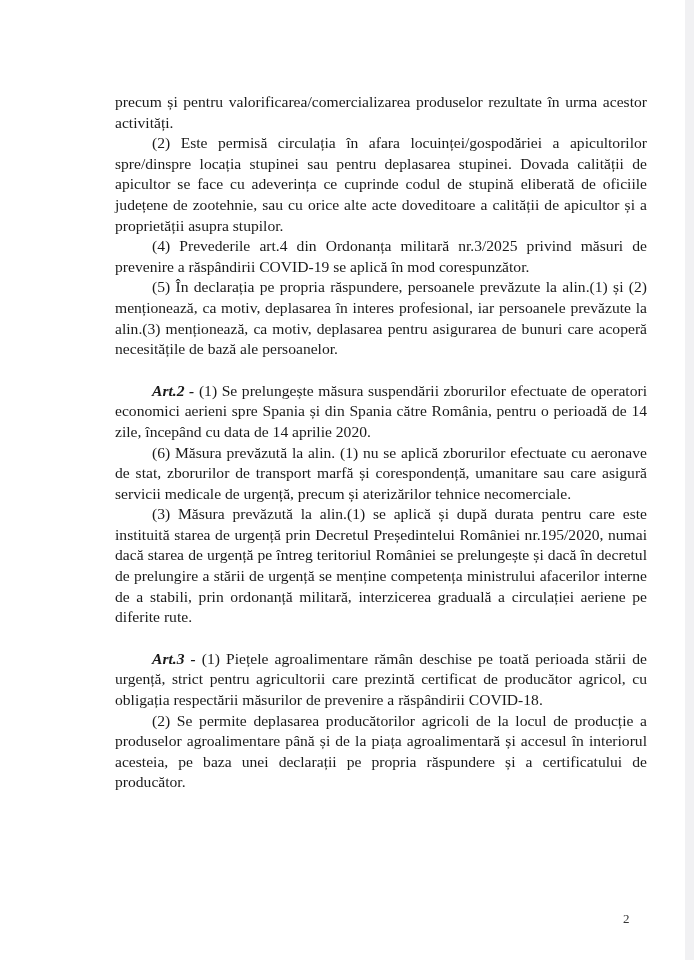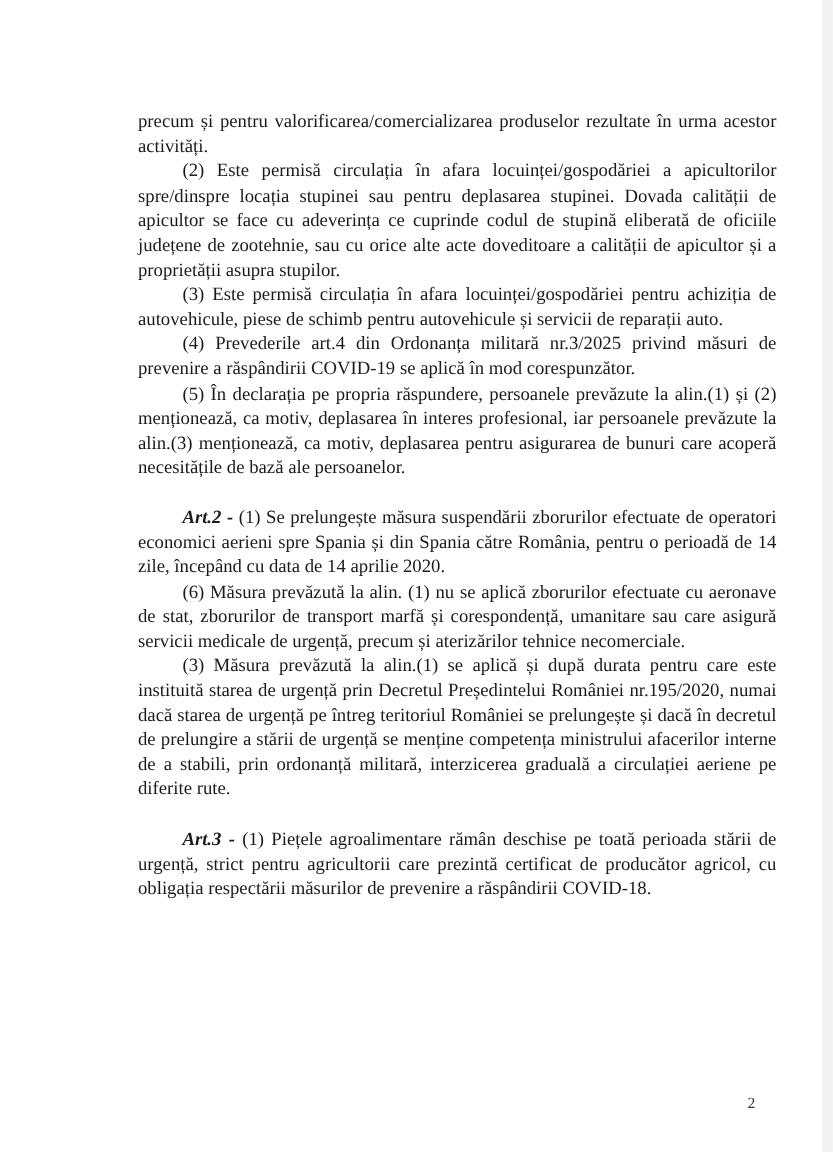--- a/index.html
+++ b/index.html
@@ -34,29 +34,29 @@
 </style>
 </head>
 <body>
 
 <div class="right-edge"></div>
 
 <div class="page">
 
   <p class="para">precum și pentru valorificarea/comercializarea produselor rezultate în urma acestor activități.</p>
   <p class="para indent">(2) Este permisă circulația în afara locuinței/gospodăriei a apicultorilor spre/dinspre locația stupinei sau pentru deplasarea stupinei. Dovada calității de apicultor se face cu adeverința ce cuprinde codul de stupină eliberată de oficiile județene de zootehnie, sau cu orice alte acte doveditoare a calității de apicultor și a proprietății asupra stupilor.</p>
-  <p class="para indent">(3) Este permisă circulația în afara locuinței/gospodăriei pentru achiziția de autovehicule, piese de schimb pentru autovehicule și servicii de reparații auto.</p>
   <p class="para indent">(4) Prevederile art.4 din Ordonanța militară nr.3/2025 privind măsuri de prevenire a răspândirii COVID-19 se aplică în mod corespunzător.</p>
   <p class="para indent">(5) În declarația pe propria răspundere, persoanele prevăzute la alin.(1) și (2) menționează, ca motiv, deplasarea în interes profesional, iar persoanele prevăzute la alin.(3) menționează, ca motiv, deplasarea pentru asigurarea de bunuri care acoperă necesitățile de bază ale persoanelor.</p>
 
   <div class="article-gap"></div>
 
   <p class="para indent"><span class="art-label">Art.2 -</span><span> (1) Se prelungește măsura suspendării zborurilor efectuate de operatori economici aerieni spre Spania și din Spania către România, pentru o perioadă de 14 zile, începând cu data de 14 aprilie 2020.</span></p>
   <p class="para indent">(6) Măsura prevăzută la alin. (1) nu se aplică zborurilor efectuate cu aeronave de stat, zborurilor de transport marfă și corespondență, umanitare sau care asigură servicii medicale de urgență, precum și aterizărilor tehnice necomerciale.</p>
   <p class="para indent">(3) Măsura prevăzută la alin.(1) se aplică și după durata pentru care este instituită starea de urgență prin Decretul Președintelui României nr.195/2020, numai dacă starea de urgență pe întreg teritoriul României se prelungește și dacă în decretul de prelungire a stării de urgență se menține competența ministrului afacerilor interne de a stabili, prin ordonanță militară, interzicerea graduală a circulației aeriene pe diferite rute.</p>
 
   <div class="article-gap"></div>
 
   <p class="para indent"><span class="art-label">Art.3 -</span><span> (1) Piețele agroalimentare rămân deschise pe toată perioada stării de urgență, strict pentru agricultorii care prezintă certificat de producător agricol, cu obligația respectării măsurilor de prevenire a răspândirii COVID-18.</span></p>
+  <p class="para indent">(2) Se permite deplasarea producătorilor agricoli de la locul de producție a produselor agroalimentare până și de la piața agroalimentară și accesul în interiorul acesteia, pe baza unei declarații pe propria răspundere și a certificatului de producător.</p>
 
 </div>
 
 <div class="page-number">2</div>
 
 </body></html>

